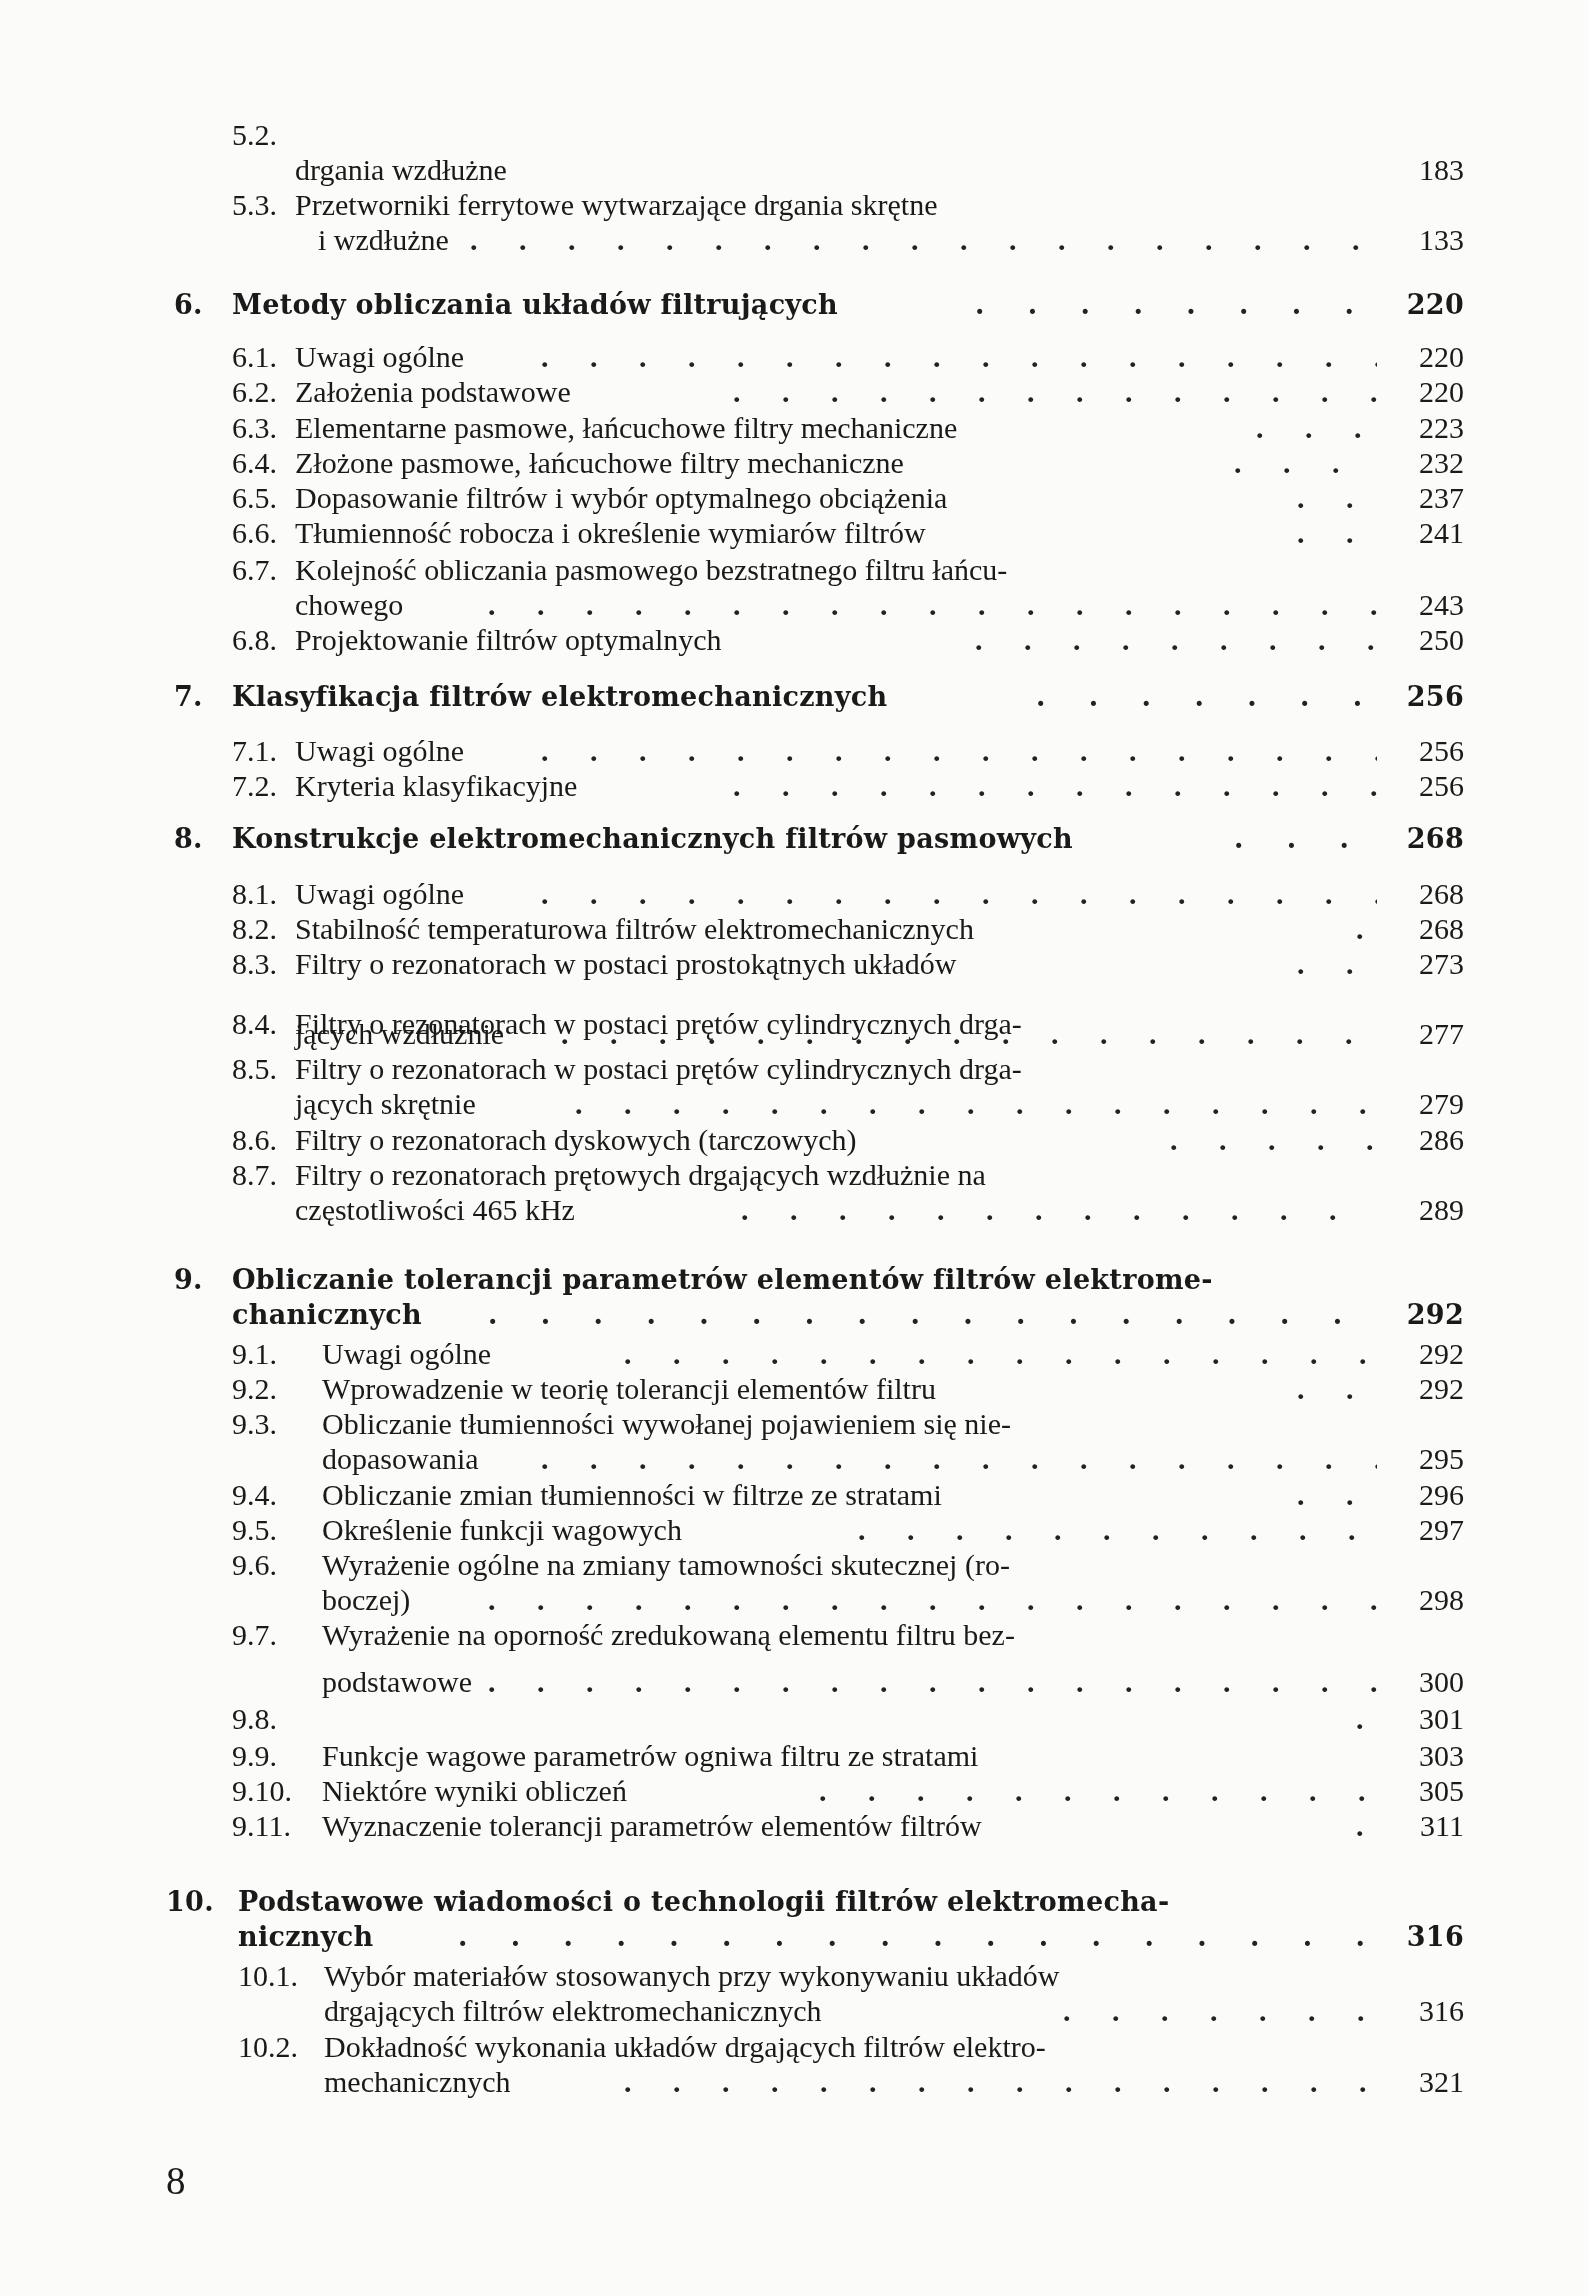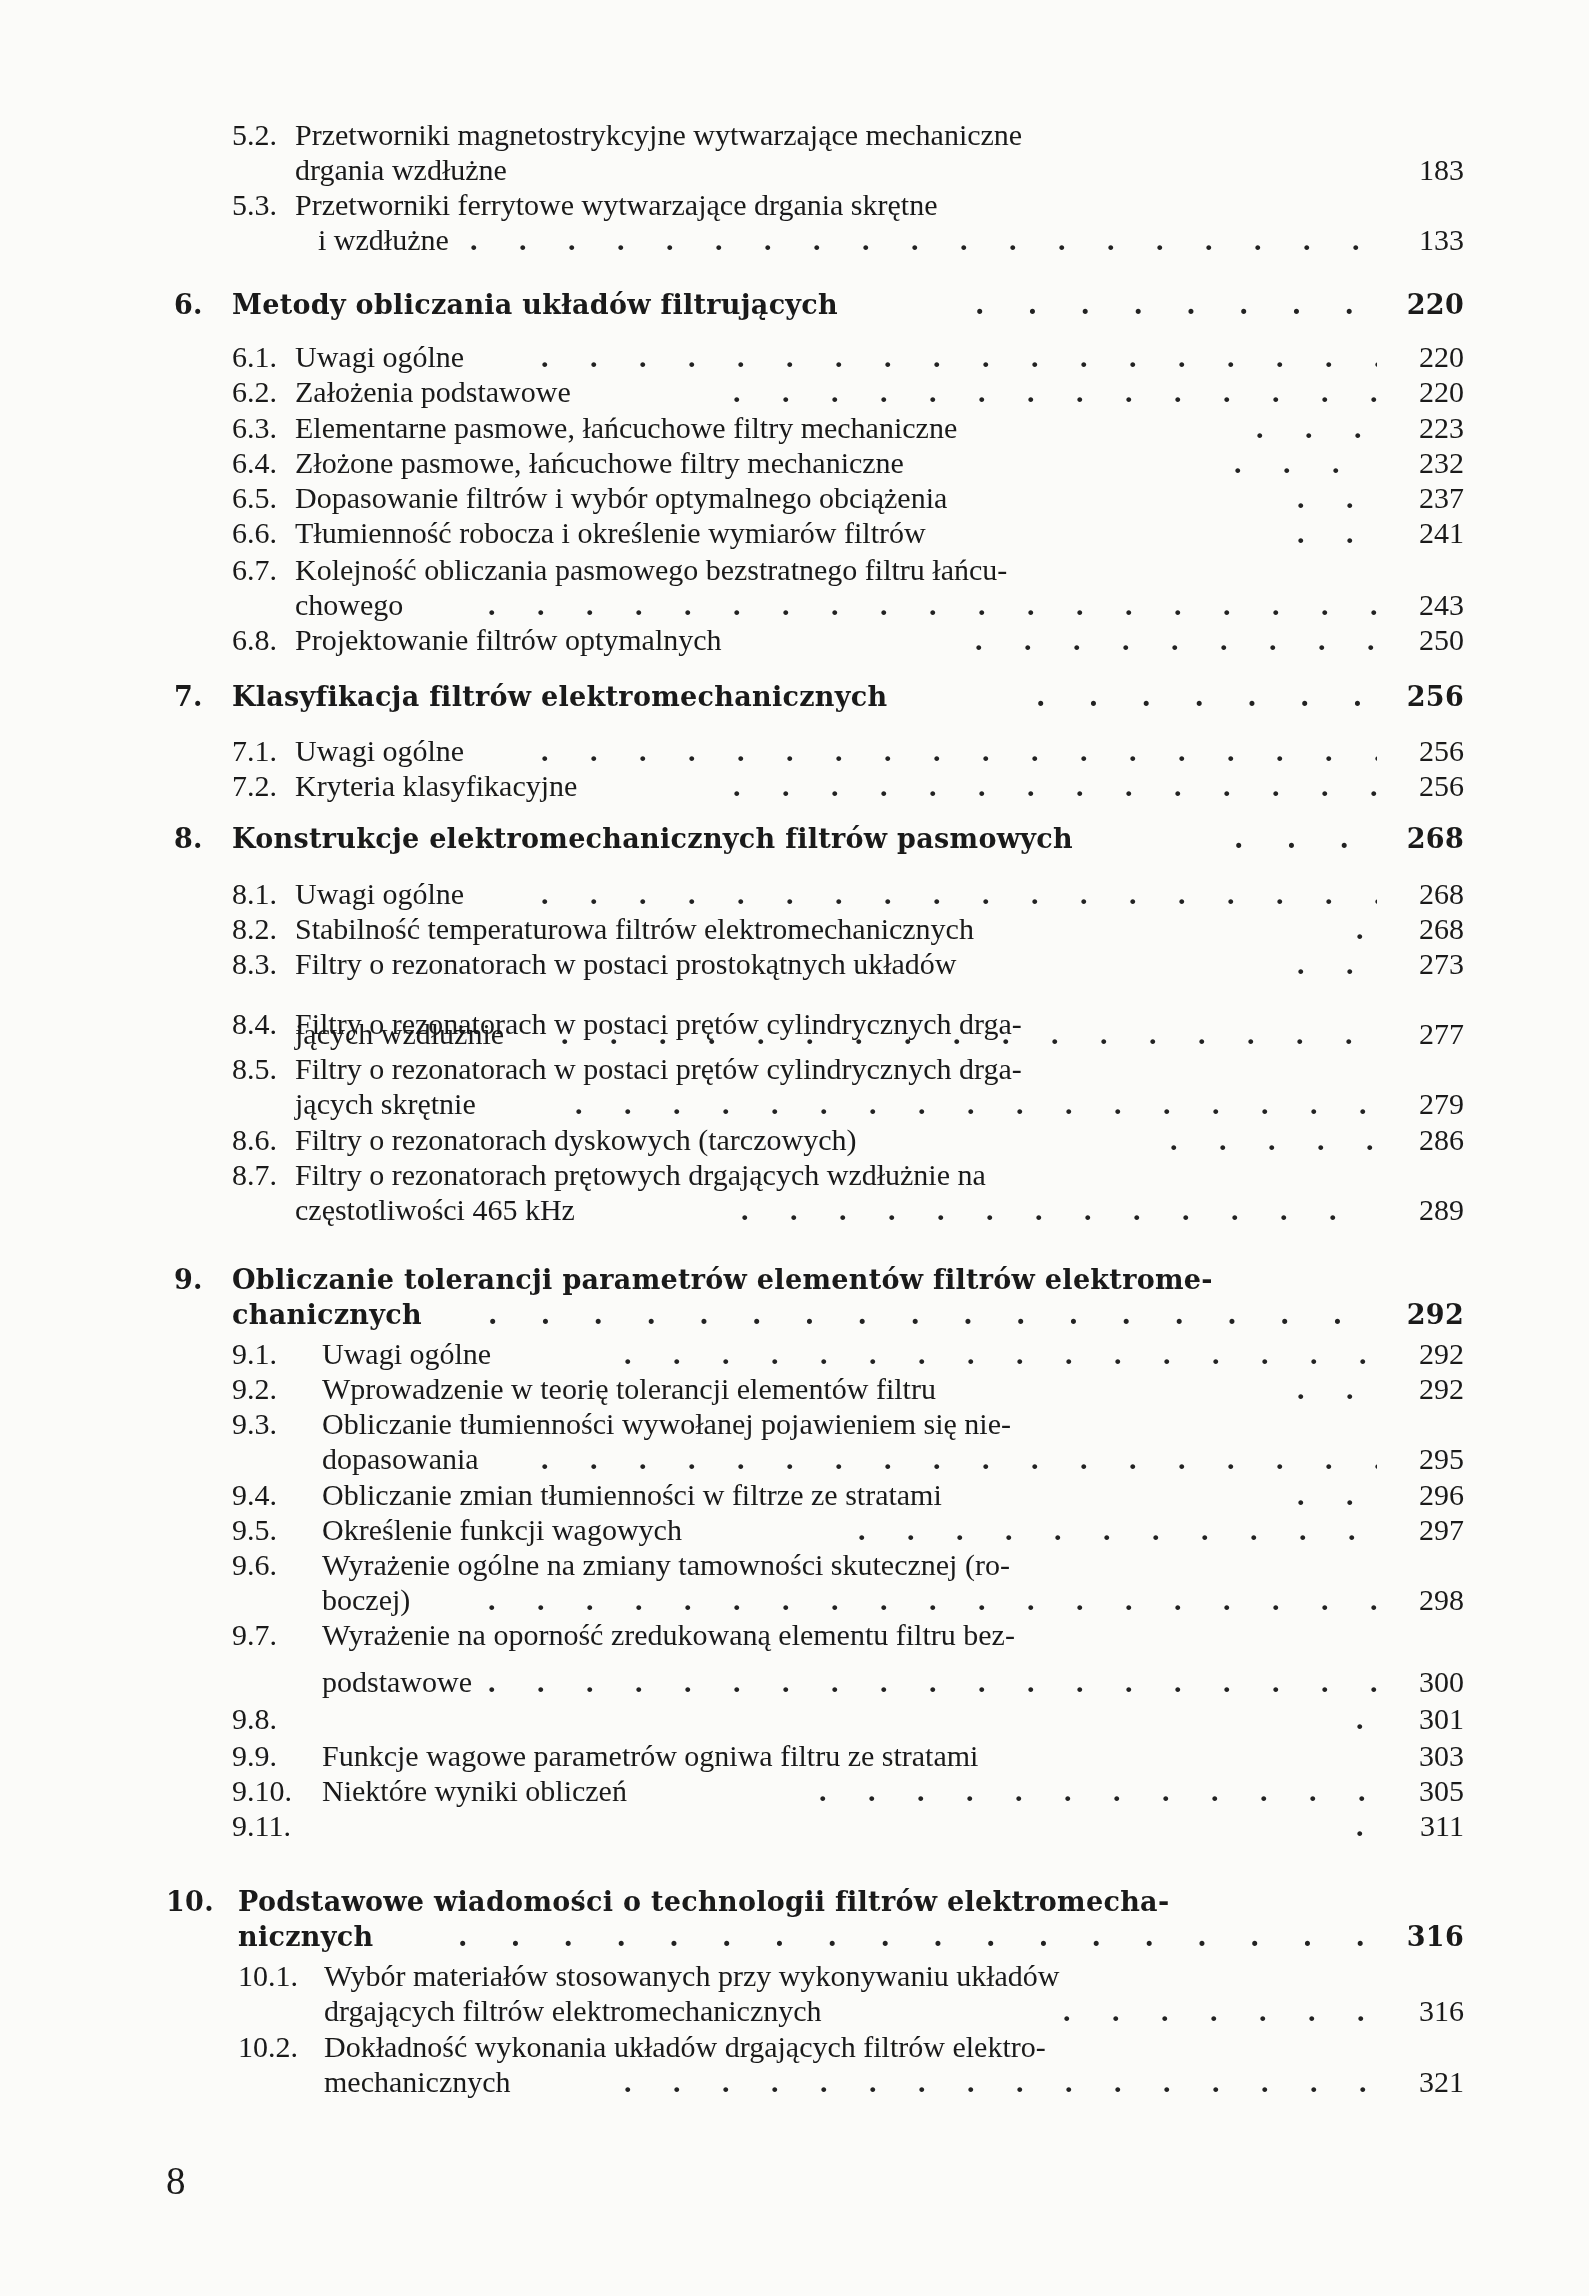--- a/index.html
+++ b/index.html
@@ -25,21 +25,20 @@
   .chapter { font-weight: bold; font-family: "DejaVu Serif", "Liberation Serif", serif; font-size: 27px; letter-spacing: 0.3px; }
   .footer-num { position: absolute; left: 166px; top: 2157px; font-size: 39px; line-height: 47px; }
 </style>
 </head>
 <body>
 
 <div class="page">
 
   <div class="line" style="top:117px">
     <span class="num" style="left:232px">5.2.</span>
-    <span class="txt" style="left:295px">Przetworniki magnetostrykcyjne wytwarzające mechaniczne</span>
   </div>
   <div class="line" style="top:152px">
     <span class="txt" style="left:295px">drgania wzdłużne</span>
     <span class="pg" style="top:0">183</span>
   </div>
 
   <div class="line" style="top:187px">
     <span class="num" style="left:232px">5.3.</span>
     <span class="txt" style="left:295px">Przetworniki ferrytowe wytwarzające drgania skrętne</span>
   </div>
@@ -257,20 +256,21 @@
     <span class="pg">303</span>
   </div>
   <div class="line" style="top:1773px">
     <span class="num" style="left:232px">9.10.</span>
     <span class="txt" style="left:322px">Niektóre wyniki obliczeń</span>
     <span class="dots" style="left:819px;width:558px">. . . . . . . . . . . . . . . . . . . . . . . . . . . . . . . . . . . . . . . .</span>
     <span class="pg">305</span>
   </div>
   <div class="line" style="top:1808px">
     <span class="num" style="left:232px">9.11.</span>
+    <span class="txt" style="left:322px">Wyznaczenie tolerancji parametrów elementów filtrów</span>
     <span class="dots" style="left:1356px;width:21.5px">. . . . . . . . . . . . . . . . . . . . . . . . . . . . . . . . . . . . . . . .</span>
     <span class="pg">311</span>
   </div>
 
   <div class="line chapter" style="top:1884px">
     <span class="num" style="left:166px">10.</span>
     <span class="txt" style="left:238px">Podstawowe wiadomości o technologii filtrów elektromecha-</span>
   </div>
   <div class="line chapter" style="top:1919px">
     <span class="txt" style="left:238px">nicznych</span>

